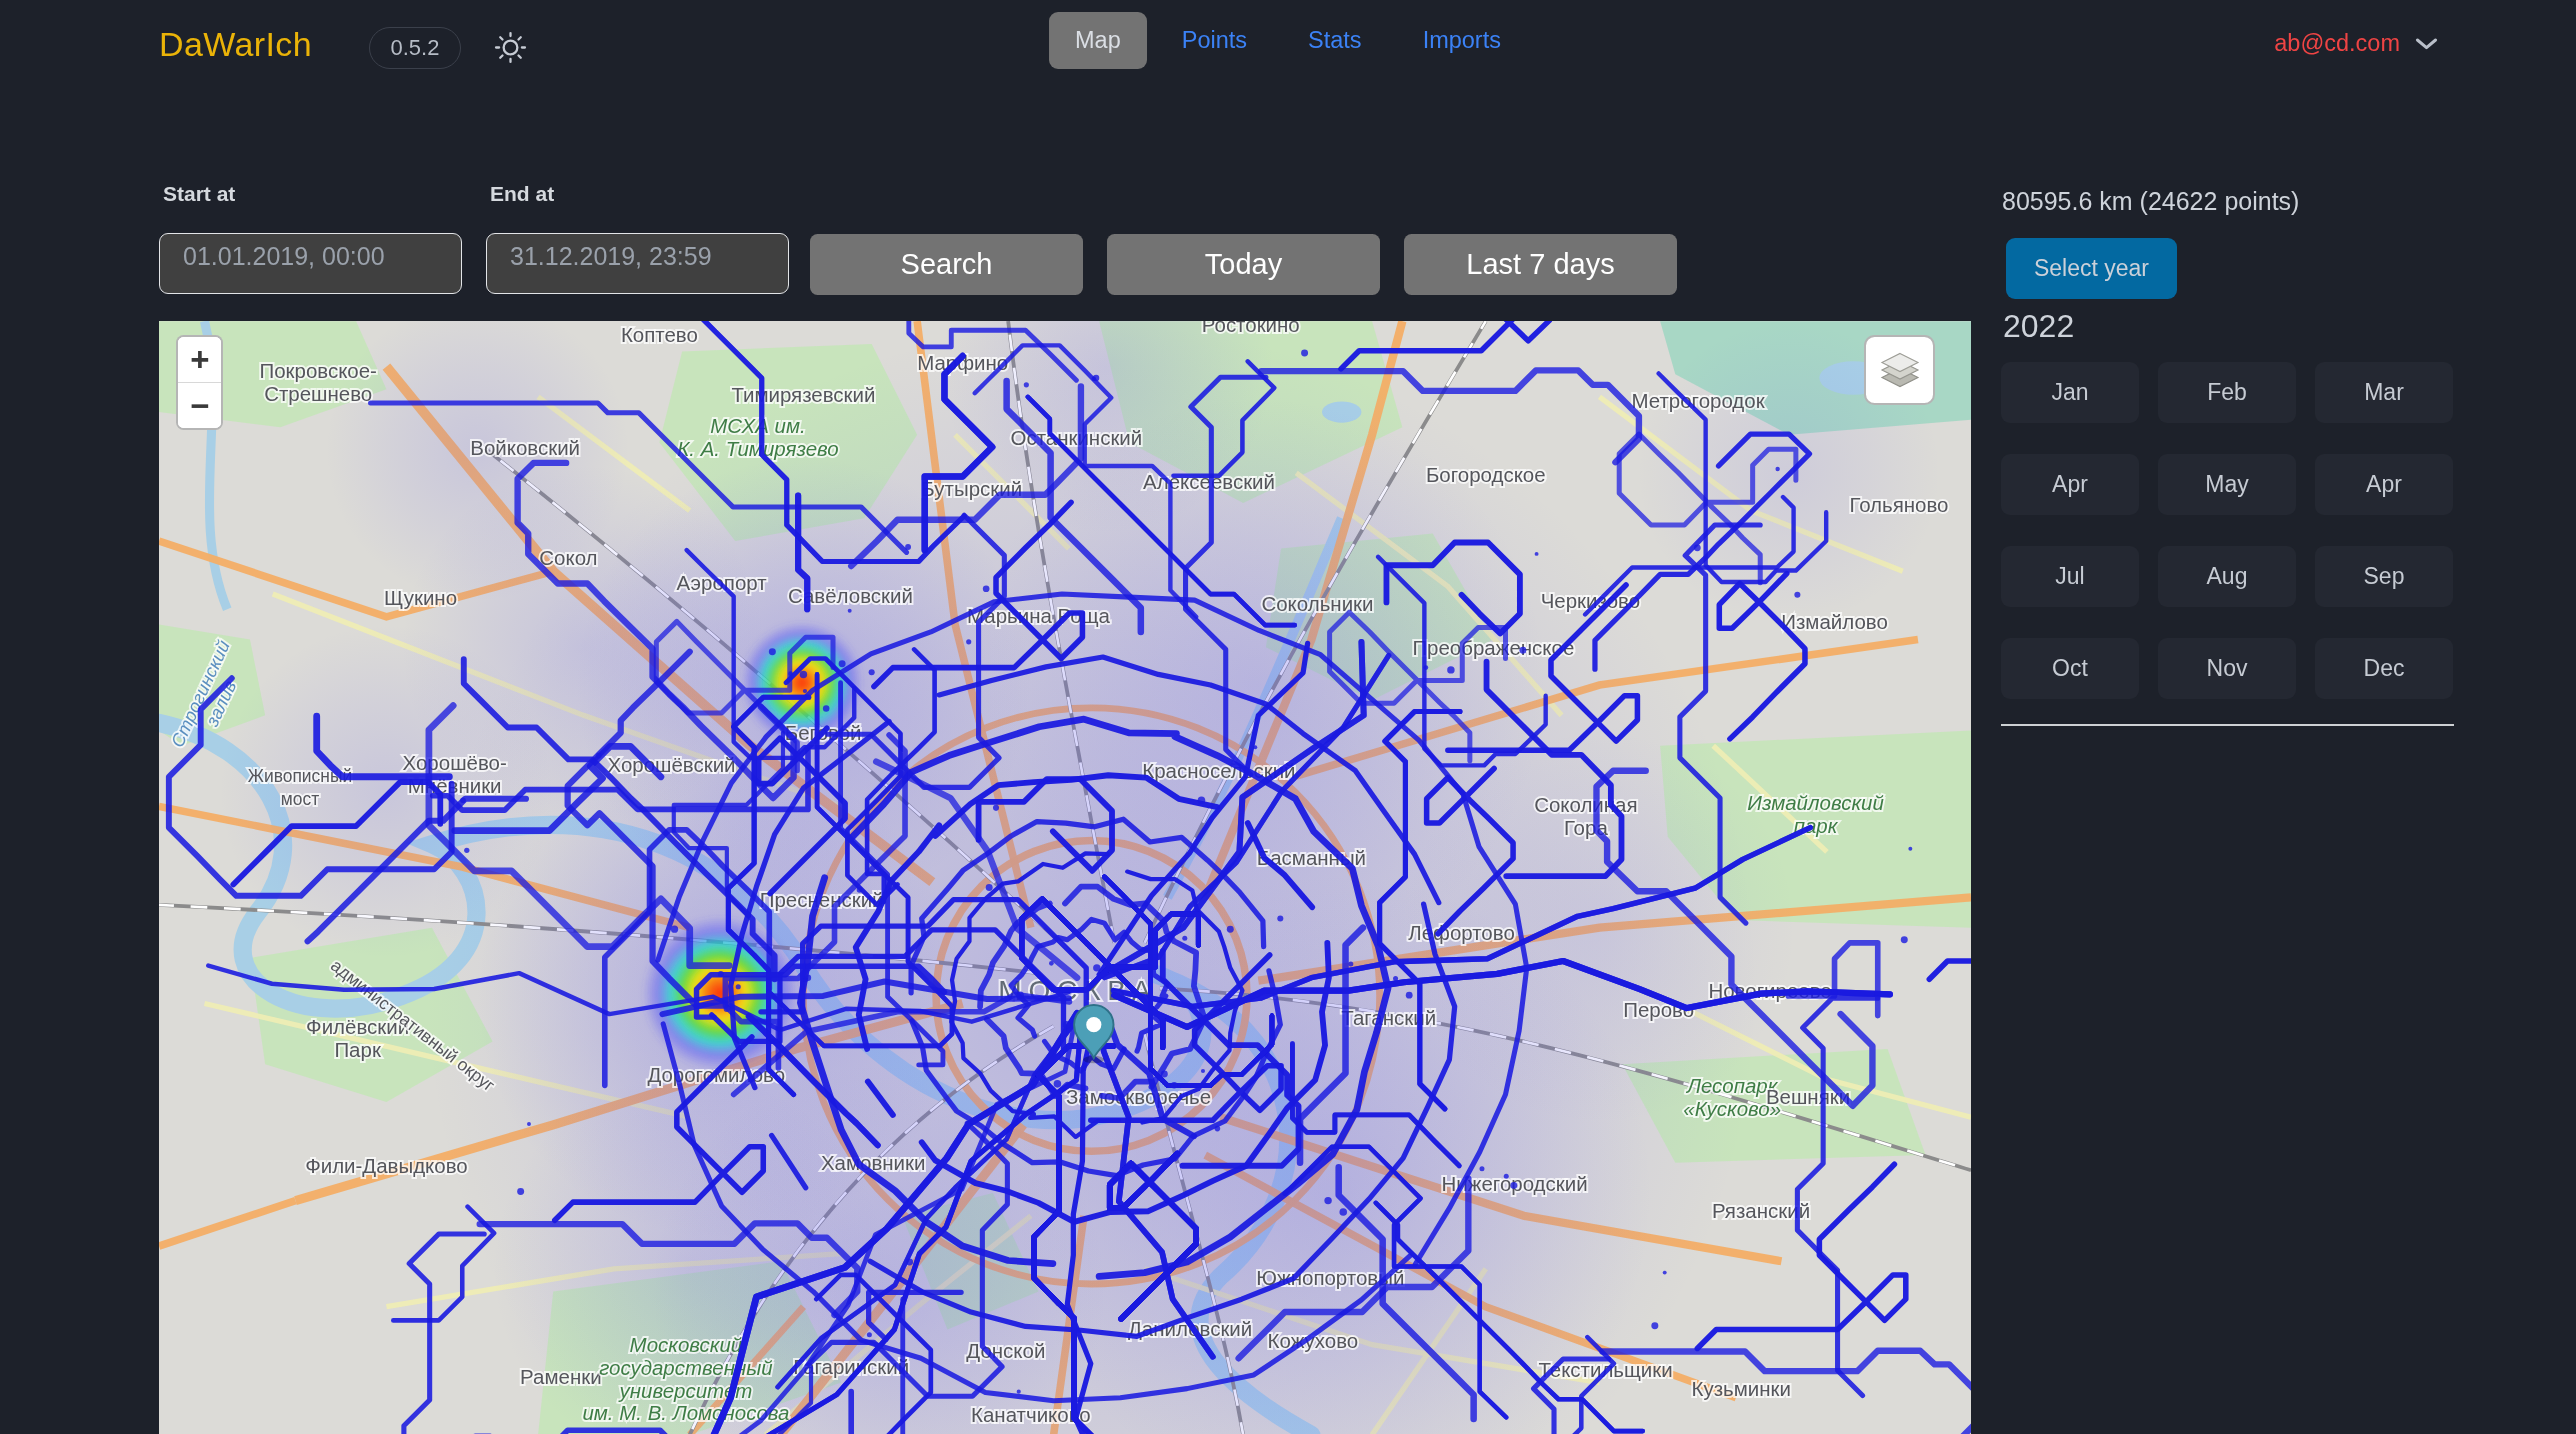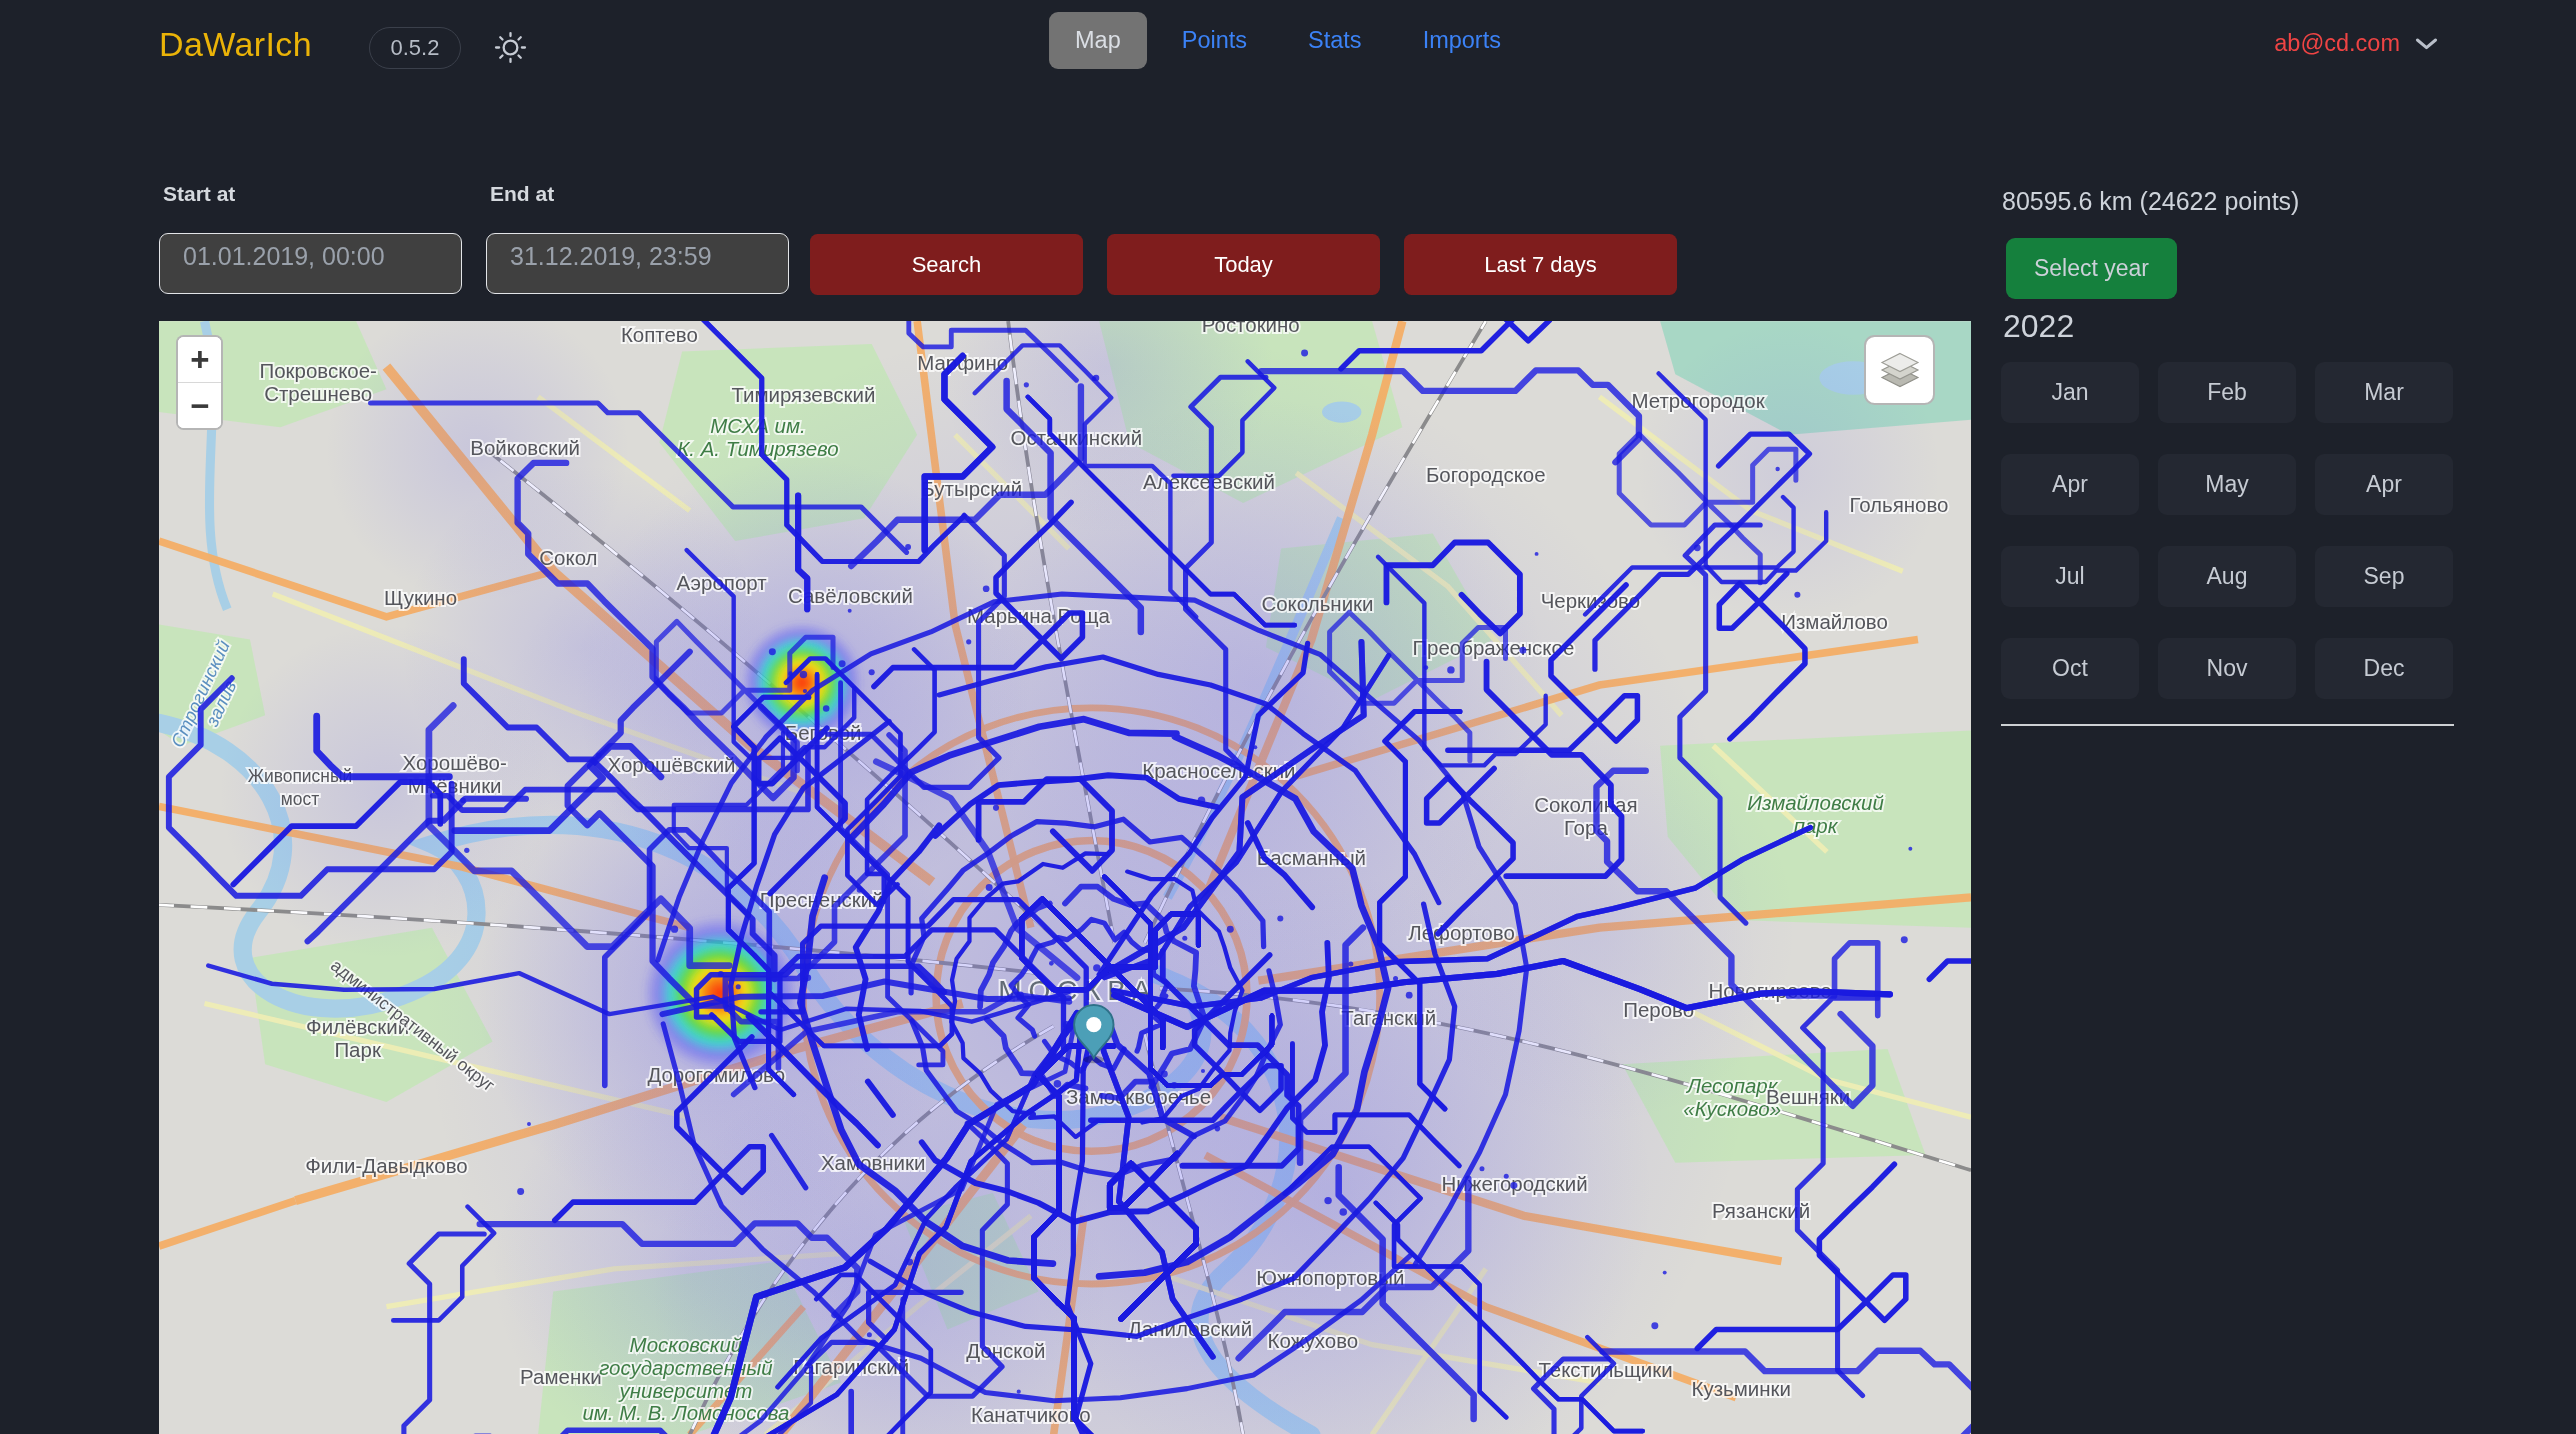--- a/index.html
+++ b/index.html
@@ -19,24 +19,24 @@
   .account{position:absolute;right:138px;top:30px;display:flex;align-items:center;gap:15px;font-size:23.5px;color:#ef4444;cursor:pointer;}
   
   .field-label{position:absolute;font-size:21px;font-weight:600;color:#d5d9de;}
   .lbl-start{left:163px;top:182px;}
   .lbl-end{left:490px;top:182px;}
   .dt-input{position:absolute;top:233px;width:303px;height:61px;background:#404040;border:0.8px solid #e3e5e8;border-radius:9px;
     font-size:25px;color:#9aa1ab;padding:0 0 14px 23px;box-sizing:border-box;font-family:inherit;outline:none;}
   .in-start{left:159px;}
   .in-end{left:486px;}
   .btn-row{position:absolute;left:810px;top:234px;display:flex;gap:24px;}
-  .btn-blue{width:273px;height:61px;background:#7f1d1d;border:none;border-radius:7.6px;color:#fff;font-size:22px;font-family:inherit;cursor:pointer;}
+  .btn-blue{width:273px;height:61px;background:#737373;border:none;border-radius:7.6px;color:#fff;font-size:29px;font-family:inherit;cursor:pointer;}
   
   .stats{position:absolute;left:2002px;top:187px;font-size:25px;color:#ced3da;}
-  .select-year{position:absolute;left:2006px;top:238px;width:171px;height:61px;background:#15803d;border:none;border-radius:9px;
+  .select-year{position:absolute;left:2006px;top:238px;width:171px;height:61px;background:#0369a1;border:none;border-radius:9px;
     color:#ccd1d9;font-size:23px;font-family:inherit;cursor:pointer;}
   .year-heading{position:absolute;left:2003px;top:308px;font-size:32px;font-weight:500;color:#ced3da;}
   .months{position:absolute;left:2001px;top:362px;display:grid;grid-template-columns:repeat(3,138px);gap:31px 19px;}
   .month-btn{height:61px;background:#242832;border:none;border-radius:9px;color:#c6cbd3;font-size:23px;font-family:inherit;cursor:pointer;}
   .divider{position:absolute;left:2001px;top:724px;width:453px;height:1.5px;background:#eceef1;opacity:.85;}
   
   .map-wrap{position:absolute;left:159px;top:321px;width:1812px;height:1114px;overflow:hidden;background:#dcdbd7;cursor:grab;}
   .map-wrap svg.mapsvg{position:absolute;left:0;top:0;}
   .zoomctl{position:absolute;left:17.4px;top:14.4px;width:47px;height:95px;background:#fff;border:2.3px solid rgba(70,70,70,.4);
     border-radius:7.6px;box-sizing:border-box;display:flex;flex-direction:column;z-index:5;overflow:hidden;}

